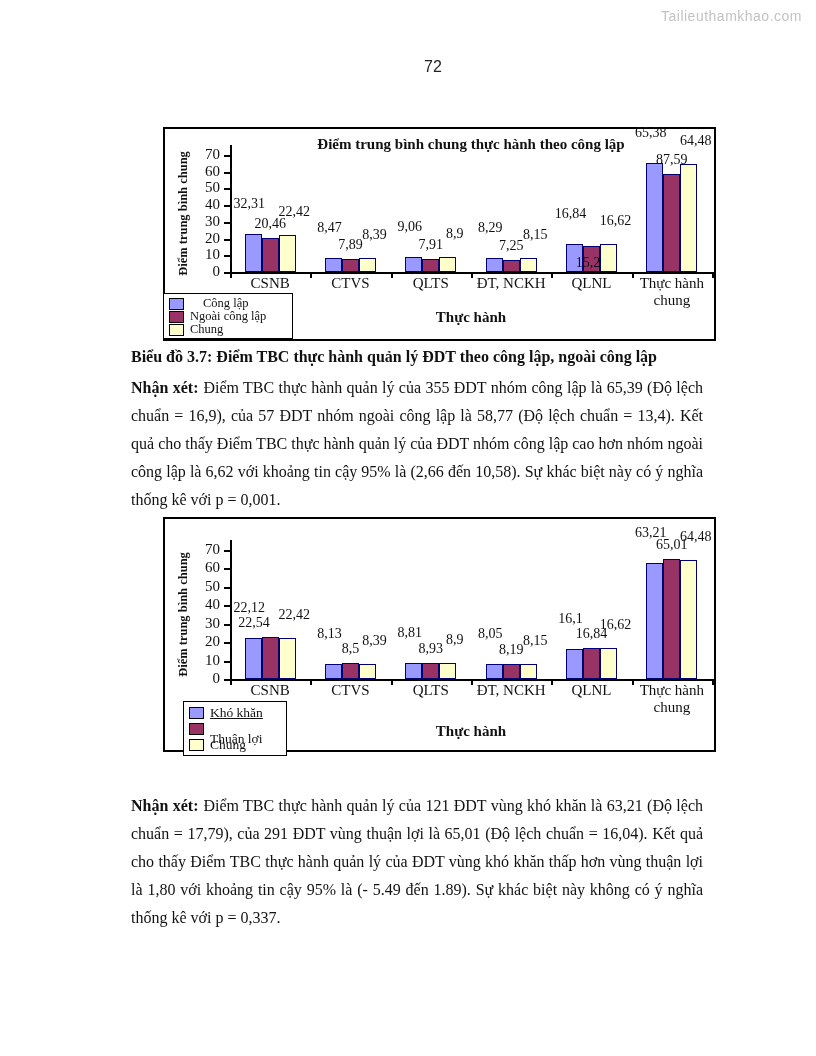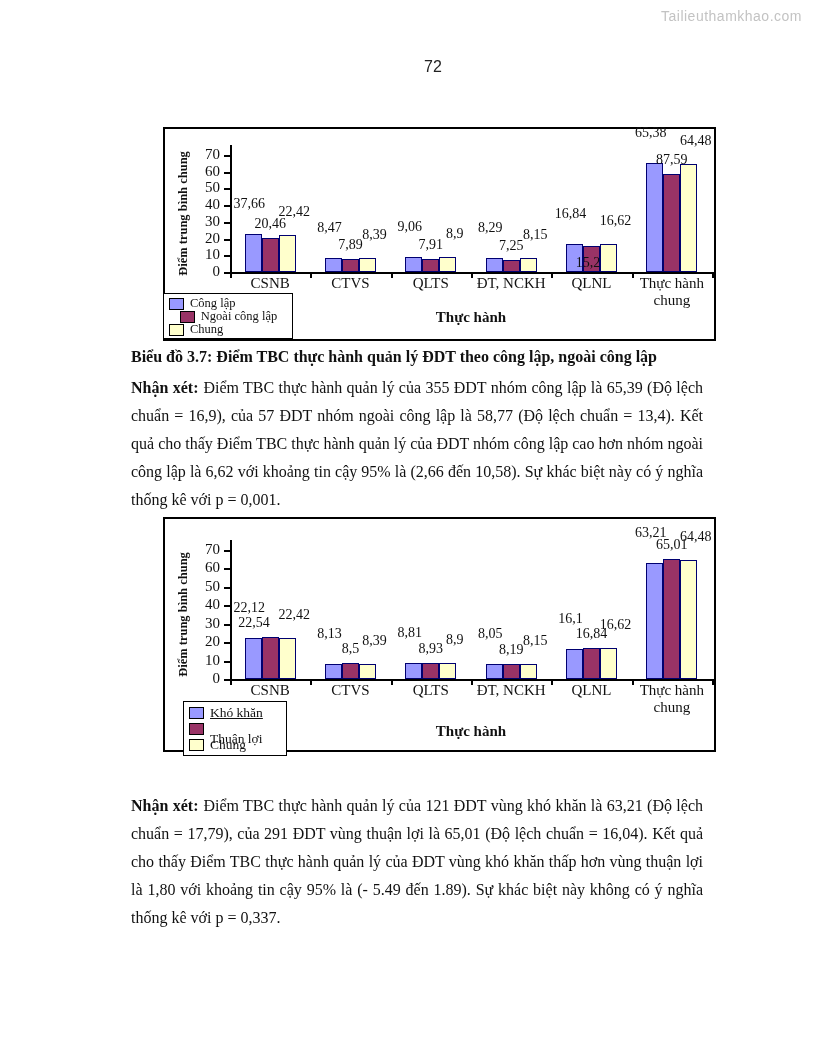--- a/index.html
+++ b/index.html
@@ -29,20 +29,21 @@
 </style>
 </head>
 <body>
 
 <div class="page">
 
   <div class="watermark">Tailieuthamkhao.com</div>
   <div class="page-number">72</div>
 
   <div class="chart-host" style="left:163px;top:127px;width:553px;height:214px;">
+      <div class="c-el c-title" style="left: 65px; top: 7px; width: 482px;">Điểm trung bình chung thực hành theo công lập</div>
       <div class="c-el c-ylabel" style="width: 141px; left: -52.5px; top: 76.5px;">Điểm trung bình chung</div>
       <div class="c-el c-line" style="left: 65px; top: 16px; width: 2px; height: 127px;"></div>
       <div class="c-el c-line" style="left: 65px; top: 143px; width: 482px; height: 2px;"></div>
       <div class="c-el c-ytick" style="left: 23px; top: 134px; width: 32px;">0</div>
       <div class="c-el c-line" style="left: 59px; top: 143px; width: 6px; height: 2px;"></div>
       <div class="c-el c-ytick" style="left: 23px; top: 117.286px; width: 32px;">10</div>
       <div class="c-el c-line" style="left: 59px; top: 126.286px; width: 6px; height: 2px;"></div>
       <div class="c-el c-ytick" style="left: 23px; top: 100.571px; width: 32px;">20</div>
       <div class="c-el c-line" style="left: 59px; top: 109.571px; width: 6px; height: 2px;"></div>
       <div class="c-el c-ytick" style="left: 23px; top: 83.8571px; width: 32px;">30</div>
@@ -57,21 +58,21 @@
       <div class="c-el c-line" style="left: 59px; top: 26px; width: 6px; height: 2px;"></div>
       <div class="c-el c-line" style="left: 65px; top: 143px; width: 2px; height: 6px;"></div>
       <div class="c-el c-line" style="left: 145.333px; top: 143px; width: 2px; height: 6px;"></div>
       <div class="c-el c-line" style="left: 225.667px; top: 143px; width: 2px; height: 6px;"></div>
       <div class="c-el c-line" style="left: 306px; top: 143px; width: 2px; height: 6px;"></div>
       <div class="c-el c-line" style="left: 386.333px; top: 143px; width: 2px; height: 6px;"></div>
       <div class="c-el c-line" style="left: 466.667px; top: 143px; width: 2px; height: 6px;"></div>
       <div class="c-el c-line" style="left: 547px; top: 143px; width: 2px; height: 6px;"></div>
       <div class="c-el c-cat" style="left: 67px; top: 146px; width: 76.3333px;">CSNB</div>
       <div class="c-el c-bar" style="left: 79.6667px; top: 105.008px; width: 17px; height: 37.9916px; background: rgb(153, 153, 255); border-color: rgb(0, 0, 112);"></div>
-      <div class="c-el c-vlabel" style="left: 54.1667px; top: 67.0084px; width: 60px;">37,66</div>
+      <div class="c-el c-vlabel" style="left: 54.1667px; top: 67.0084px; width: 60px;">32,31</div>
       <div class="c-el c-bar" style="left: 96.6667px; top: 108.803px; width: 17px; height: 34.1974px; background: rgb(153, 51, 102); border-color: rgb(0, 0, 112);"></div>
       <div class="c-el c-vlabel" style="left: 75.1667px; top: 86.8026px; width: 60px;">20,46</div>
       <div class="c-el c-bar" style="left: 113.667px; top: 105.527px; width: 17px; height: 37.4734px; background: rgb(255, 255, 204); border-color: rgb(0, 0, 112);"></div>
       <div class="c-el c-vlabel" style="left: 99.1667px; top: 74.5266px; width: 60px;">22,42</div>
       <div class="c-el c-cat" style="left: 147.333px; top: 146px; width: 76.3333px;">CTVS</div>
       <div class="c-el c-bar" style="left: 160px; top: 128.843px; width: 17px; height: 14.157px; background: rgb(153, 153, 255); border-color: rgb(0, 0, 112);"></div>
       <div class="c-el c-vlabel" style="left: 134.5px; top: 90.843px; width: 60px;">8,47</div>
       <div class="c-el c-bar" style="left: 177px; top: 129.812px; width: 17px; height: 13.1876px; background: rgb(153, 51, 102); border-color: rgb(0, 0, 112);"></div>
       <div class="c-el c-vlabel" style="left: 155.5px; top: 107.812px; width: 60px;">7,89</div>
       <div class="c-el c-bar" style="left: 194px; top: 128.977px; width: 17px; height: 14.0233px; background: rgb(255, 255, 204); border-color: rgb(0, 0, 112);"></div>
@@ -99,25 +100,25 @@
       <div class="c-el c-vlabel" style="left: 420.5px; top: 84.2209px; width: 60px;">16,62</div>
       <div class="c-el c-cat" style="left: 468.667px; top: 146px; width: 76.3333px;">Thực hành chung</div>
       <div class="c-el c-bar" style="left: 481.333px; top: 33.722px; width: 17px; height: 109.278px; background: rgb(153, 153, 255); border-color: rgb(0, 0, 112);"></div>
       <div class="c-el c-vlabel" style="left: 455.833px; top: -4.278px; width: 60px;">65,38</div>
       <div class="c-el c-bar" style="left: 498.333px; top: 44.7701px; width: 17px; height: 98.2299px; background: rgb(153, 51, 102); border-color: rgb(0, 0, 112);"></div>
       <div class="c-el c-vlabel" style="left: 476.833px; top: 22.7701px; width: 60px;">87,59</div>
       <div class="c-el c-bar" style="left: 515.333px; top: 35.2263px; width: 17px; height: 107.774px; background: rgb(255, 255, 204); border-color: rgb(0, 0, 112);"></div>
       <div class="c-el c-vlabel" style="left: 500.833px; top: 4.22629px; width: 60px;">64,48</div>
       <div class="c-el c-xlabel" style="left: 65px; top: 180px; width: 482px;">Thực hành</div>
       <div class="c-el c-legend" style="left: -2px; top: 164px; width: 130px;">
-        <div class="c-legrow" style="height: 13px;">
+        <div class="c-legrow" style="height: 13px; gap: 13px;">
           <span class="c-swatch" style="background: rgb(153, 153, 255);"></span>
           <span style="font-size: 12.5px;">Công lập</span>
         </div>
-        <div class="c-legrow" style="height: 13px; justify-content: center;">
+        <div class="c-legrow" style="height: 13px;">
           <span class="c-swatch" style="background: rgb(153, 51, 102);"></span>
           <span style="font-size: 12.5px;">Ngoài công lập</span>
         </div>
         <div class="c-legrow" style="height: 13px;">
           <span class="c-swatch" style="background: rgb(255, 255, 204);"></span>
           <span style="font-size: 12.5px;">Chung</span>
         </div>
       </div>
     </div>
 

